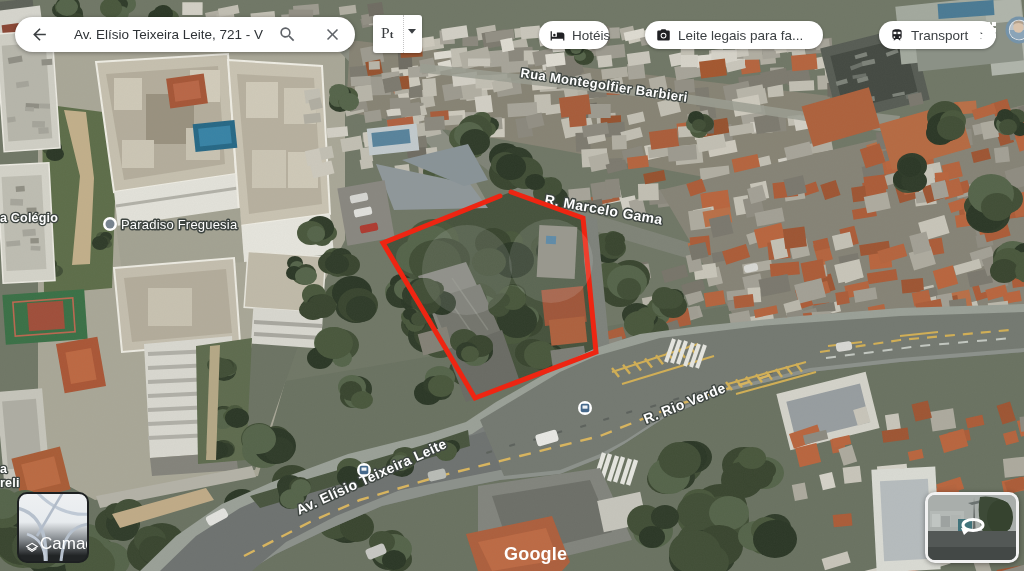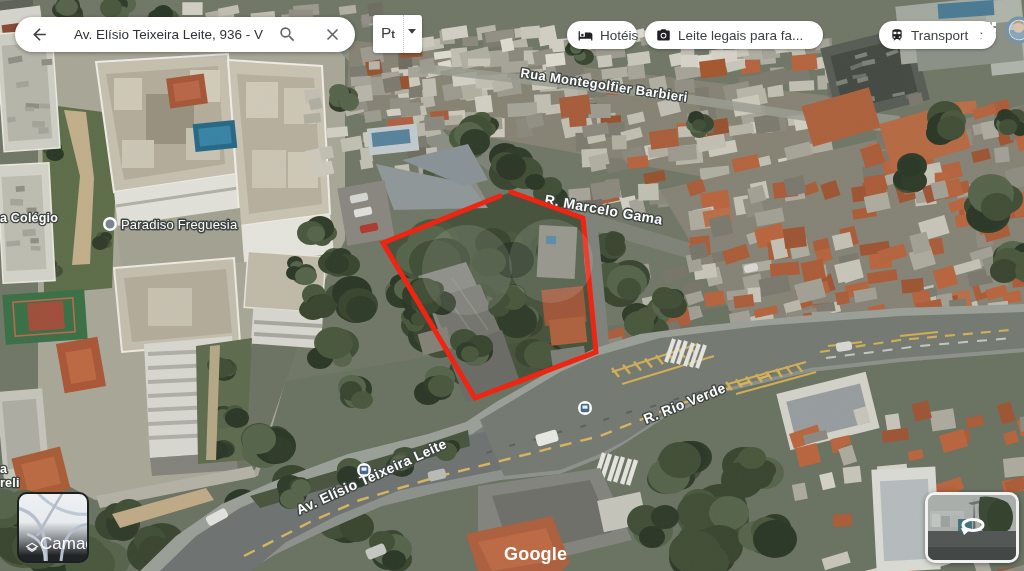--- a/index.html
+++ b/index.html
@@ -2,21 +2,21 @@
 <html><head>
 <meta charset="utf-8">
 <style>
 * { margin:0; padding:0; box-sizing:border-box; }
 body { font-family:"Liberation Sans", sans-serif; -webkit-font-smoothing:antialiased; }
 .stage { position:relative; width:1024px; height:571px; overflow:hidden; background:#737a6b; }
 .searchbar { position:absolute; left:15px; top:17px; width:340px; height:35px; background:#fff; border-radius:18px;
   box-shadow:0 1px 4px rgba(0,0,0,.35); }
 .sb-text { position:absolute; left:59px; top:0; height:35px; line-height:35px; font-size:13.5px; color:#2f3337; }
 .ptbtn { position:absolute; left:373px; top:15px; width:49px; height:38px; background:#fff; border-radius:3px;
-  box-shadow:0 1px 3px rgba(0,0,0,.3); }
+  box-shadow:0 1px 3px rgba(0,0,0,.3);font-family:Liberation Serif, serif; }
 .chip { position:absolute; top:21px; height:28px; background:#fff; border-radius:14px; box-shadow:0 1px 3px rgba(0,0,0,.3);
   display:flex; align-items:center; font-size:13.5px; color:#3c4043; padding:0 14px 0 11px; white-space:nowrap; }
 .chip svg { margin-right:7px; flex:none; }
 .camadas { position:absolute; left:17px; top:492px; width:72px; height:71px; border-radius:10px; border:2px solid #1d2021;
   overflow:hidden; background:linear-gradient(to bottom,#eef0f2 0%,#e7ebee 42%,#84898e 68%,#212425 92%); }
 .camadas .lbl { position:absolute; left:21px; bottom:7px; color:#fff; font-size:17px; }
 .svthumb { position:absolute; left:925px; top:492px; width:94px; height:71px; border-radius:10px; border:3px solid #f2f2f2;
   overflow:hidden; box-shadow:0 1px 5px rgba(0,0,0,.4); background:#aaafac; }
 </style>
 </head>
@@ -1384,41 +1384,41 @@
 
 <text x="504" y="560" font-size="18" font-family="Liberation Sans, sans-serif" font-weight="bold" fill="#ffffff" letter-spacing="0.2">Google</text>
 </svg>
 
 <div class="searchbar">
 
   <svg style="position:absolute;left:15px;top:8px" width="19" height="19" viewBox="0 0 24 24">
         <path d="M20 11H7.8l5.6-5.6L12 4l-8 8 8 8 1.4-1.4L7.8 13H20v-2z" fill="#3c4043"></path>
       </svg>
 
-  <div class="sb-text">Av. Elísio Teixeira Leite, 936 - V</div>
+  <div class="sb-text">Av. Elísio Teixeira Leite, 721 - V</div>
 
   <svg style="position:absolute;left:263px;top:8px" width="19" height="19" viewBox="0 0 24 24">
         <path d="M15.5 14h-.8l-.3-.3a6.5 6.5 0 1 0-.7.7l.3.3v.8l5 5 1.5-1.5-5-5zm-6 0a4.5 4.5 0 1 1 0-9 4.5 4.5 0 0 1 0 9z" fill="#5f6368"></path>
       </svg>
 
   <svg style="position:absolute;left:308px;top:8px" width="19" height="19" viewBox="0 0 24 24">
         <path d="M19 6.4L17.6 5 12 10.6 6.4 5 5 6.4 10.6 12 5 17.6 6.4 19 12 13.4 17.6 19 19 17.6 13.4 12z" fill="#5f6368"></path>
       </svg>
 </div>
 
 <div class="ptbtn">
   <div style="position:absolute;left:8px;top:9px;font-size:15.5px;color:#3a3d40;">P<span style="font-size:11px;font-weight:bold">t</span></div>
   <div style="position:absolute;left:30px;top:0;height:38px;border-left:1px dotted #c4c4c4"></div>
   <svg style="position:absolute;left:35px;top:13.5px" width="8" height="5" viewBox="0 0 8 5">
         <path d="M0 0 L8 0 L4 4.8 Z" fill="#3c4043"></path>
       </svg>
 </div>
 
 
-<div class="chip" style="left:567px;width:70px;">
+<div class="chip" style="left:539px;width:70px;">
   <svg width="15" height="15" viewBox="0 0 24 24">
         <path d="M7 13a2 2 0 1 0 0-4 2 2 0 0 0 0 4zm12-6h-8v7H3V5H1v15h2v-3h18v3h2v-9a4 4 0 0 0-4-4z" fill="#202124"></path>
       </svg>
   <span>Hotéis</span>
 </div>
 
 <div class="chip" style="left:645px;width:178px;">
   <svg width="15" height="15" viewBox="0 0 24 24">
         <path d="M9 2L7.2 4H4a2 2 0 0 0-2 2v12a2 2 0 0 0 2 2h16a2 2 0 0 0 2-2V6a2 2 0 0 0-2-2h-3.2L15 2H9z" fill="#202124"></path>
         <circle cx="12" cy="12" r="4.6" fill="#ffffff"></circle>

